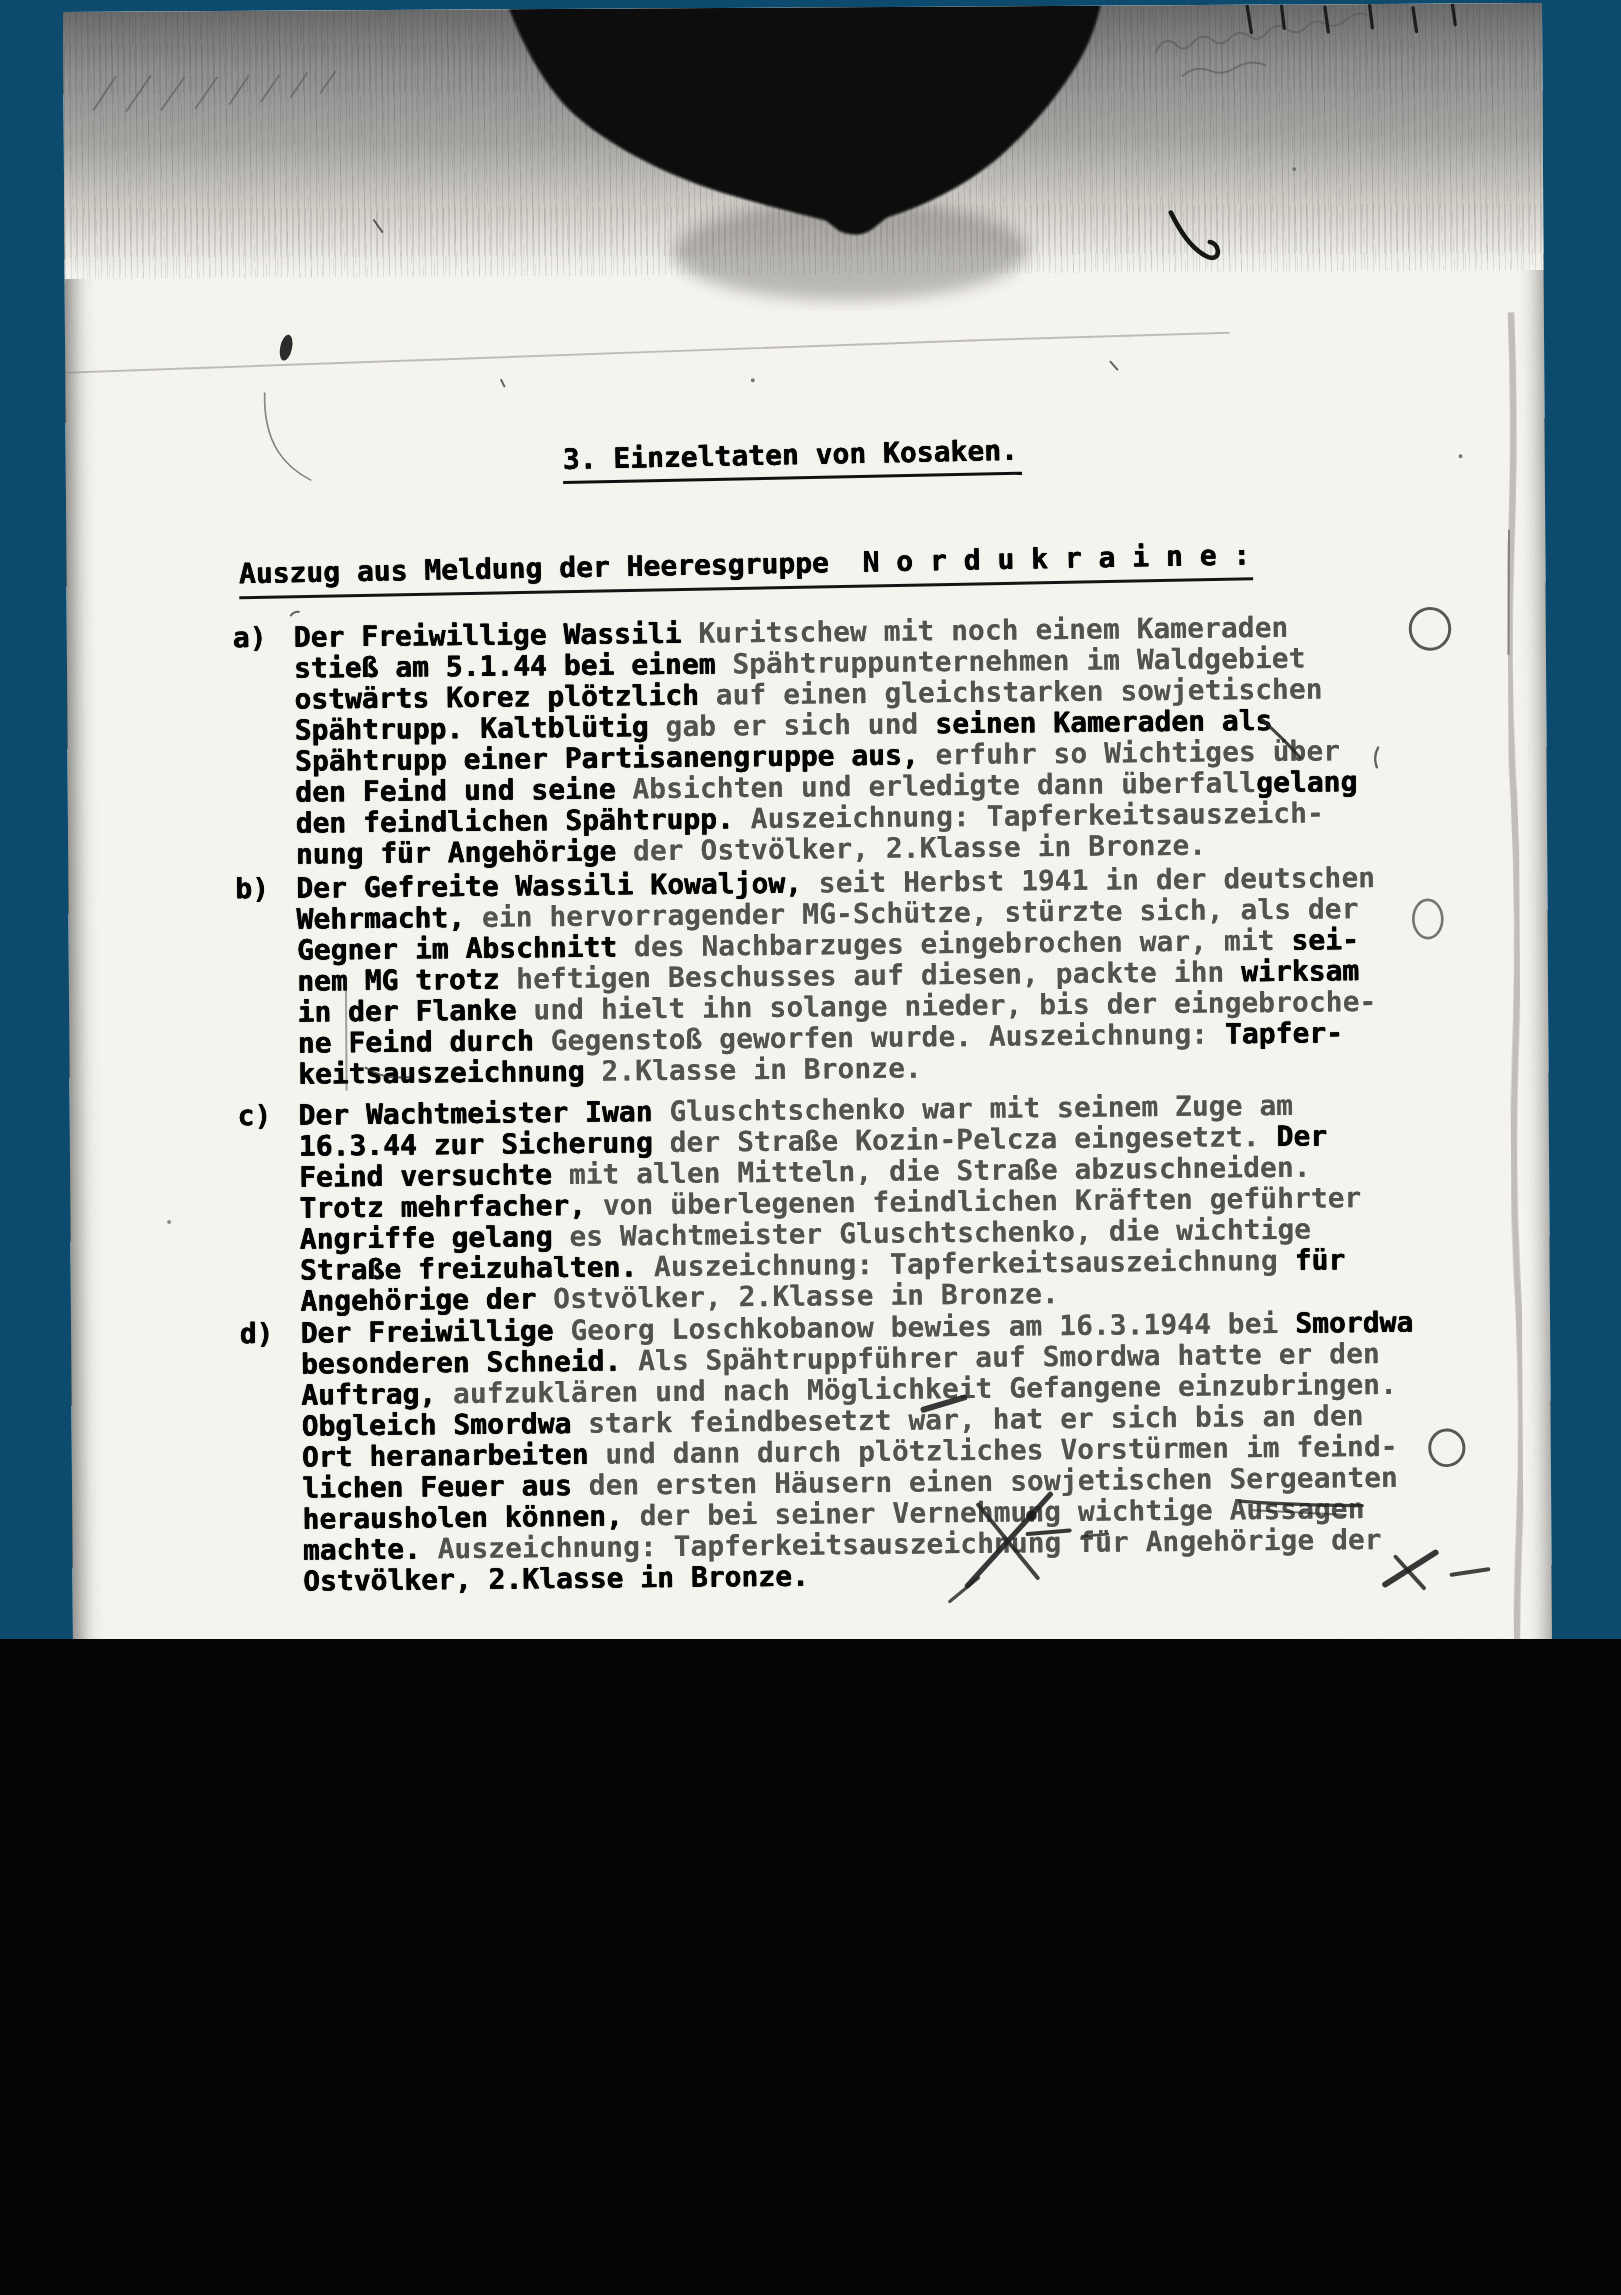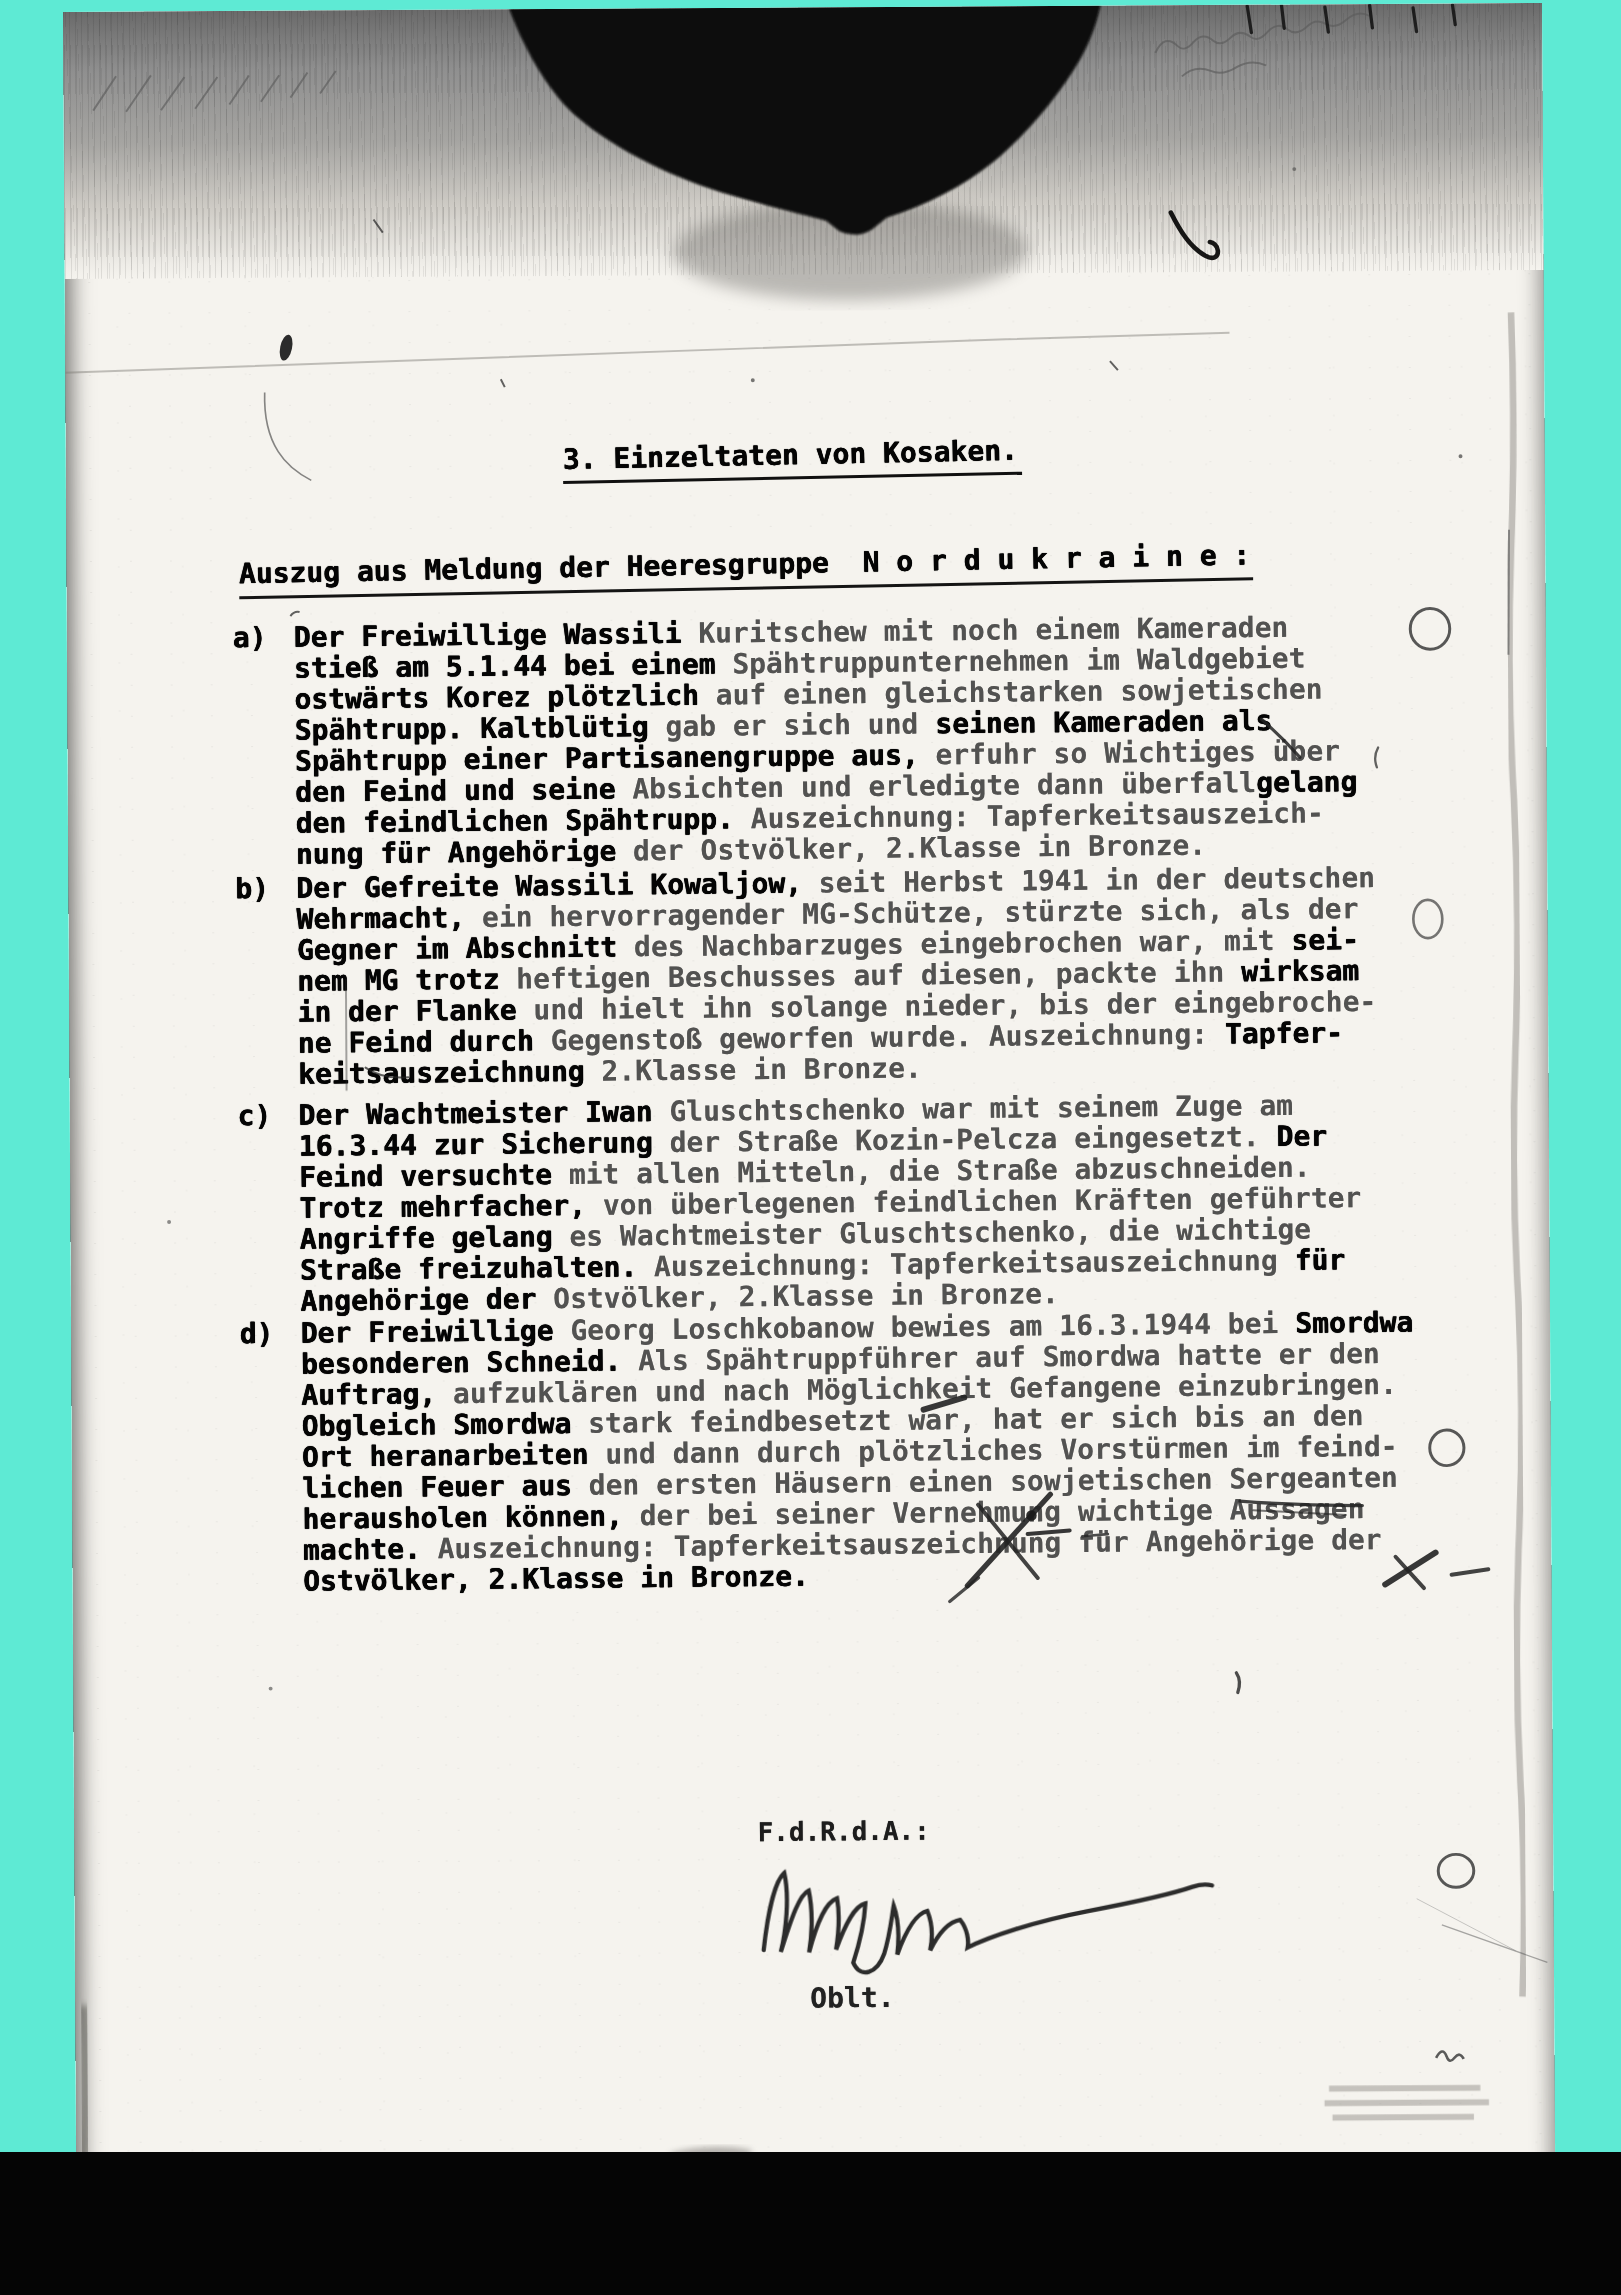--- a/index.html
+++ b/index.html
@@ -1,16 +1,16 @@
 <!DOCTYPE html>
 <html style="font-size:10.5px"><head>
 <meta charset="utf-8">
 <style>
   html,body{margin:0;padding:0;background:#050505;}
-  .stage{position:relative;width:1622px;height:2152px;overflow:hidden;background:#5eead4;
+  .stage{position:relative;width:1622px;height:1639px;overflow:hidden;background:#0c4a6e;
          font-family:"DejaVu Sans Mono",monospace;}
   
   .paper{position:absolute;left:63px;top:12px;width:1479px;height:2228px;
          background-color:#f5f3ee;
          background-image:
            radial-gradient(rgba(0,0,0,.05) 0.7px, transparent 1.1px),
            radial-gradient(rgba(0,0,0,.04) 0.7px, transparent 1px);
          background-size:40px 31px, 64px 48px;
          background-position:4.6px 7.2px, 20.4px 3.3px;
          box-shadow: inset 18.4px 0 22.4px -12px rgba(0,0,0,.50),

